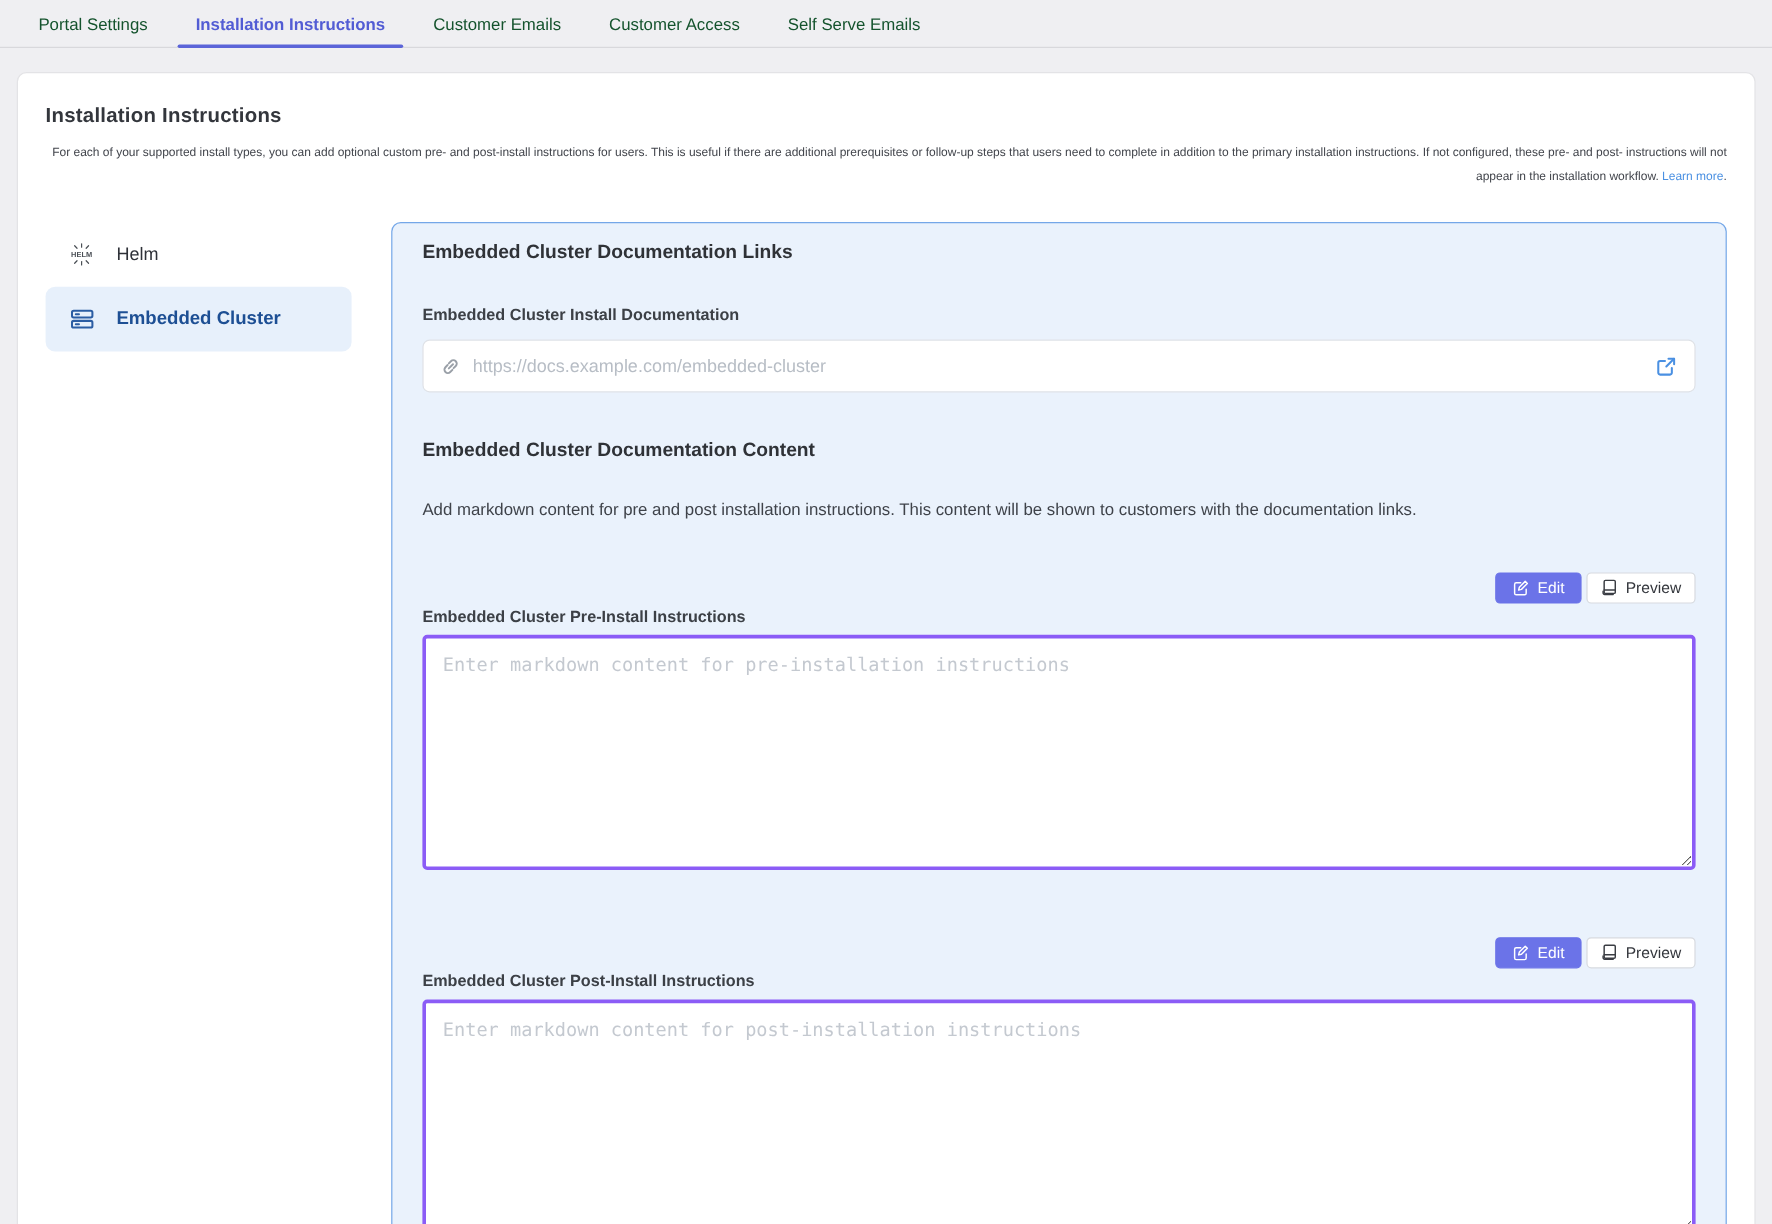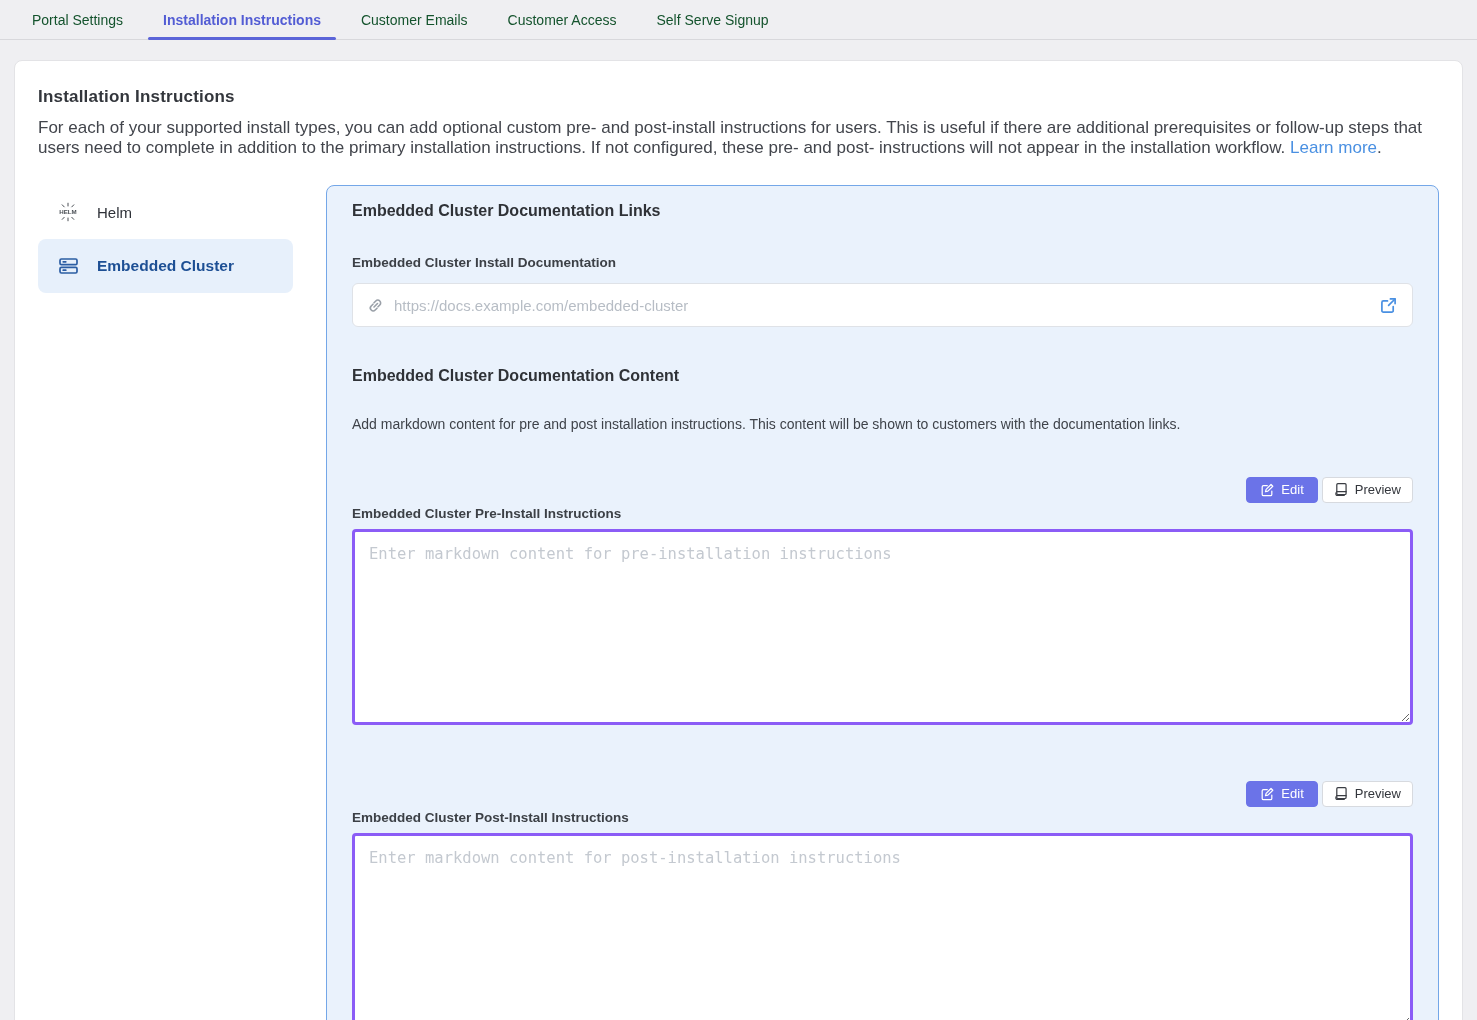--- a/index.html
+++ b/index.html
@@ -26,21 +26,21 @@
     content:""; position:absolute; left:0; right:0; bottom:-1px;
     height:3px; background:#5b64d8; border-radius:2px;
   }
   
   .card {
     position:absolute; left:14px; right:14px; top:60px; height:980px;
     background:#ffffff; border:1px solid #e3e3e6; border-radius:8px;
     padding:26px 23px 0 23px;
   }
   .page-title { font-size:17px; font-weight:700; color:#33363c; letter-spacing:.2px; }
-  .page-desc { margin-top:11px; font-size:17px; line-height:20px; color:#42454c; max-width:1404px; }
+  .page-desc { margin-top:11px; font-size:10px; line-height:20px; color:#42454c; max-width:1404px;text-align:right; }
   .page-desc a { color:#4a90e2; text-decoration:none; }
   
   .content-row { display:flex; margin-top:27px; align-items:flex-start; }
   .sidebar { width:255px; flex:none; }
   .side-item {
     display:flex; align-items:center; gap:18px;
     height:54px; padding-left:19px; border-radius:8px;
     font-size:15px; color:#2e3138; cursor:pointer;
   }
   .side-item + .side-item { margin-top:0; }
@@ -87,21 +87,21 @@
   svg { display:block; }
 </style>
 </head>
 <body>
 
 <nav class="tabbar">
   <div class="tab">Portal Settings</div>
   <div class="tab active">Installation Instructions</div>
   <div class="tab">Customer Emails</div>
   <div class="tab">Customer Access</div>
-  <div class="tab">Self Serve Signup</div>
+  <div class="tab">Self Serve Emails</div>
 </nav>
 
 <main class="card">
   <h1 class="page-title">Installation Instructions</h1>
   <p class="page-desc"><span>For each of your supported install types, you can add optional custom pre- and post-install instructions for users. This is useful if there are additional prerequisites or follow-up steps that users need to complete in addition to the primary installation instructions. If not configured, these pre- and post- instructions will not appear in the installation workflow.</span>
     <a href="#">Learn more</a><span>.</span></p>
 
   <div class="content-row">
 
     <aside class="sidebar">

